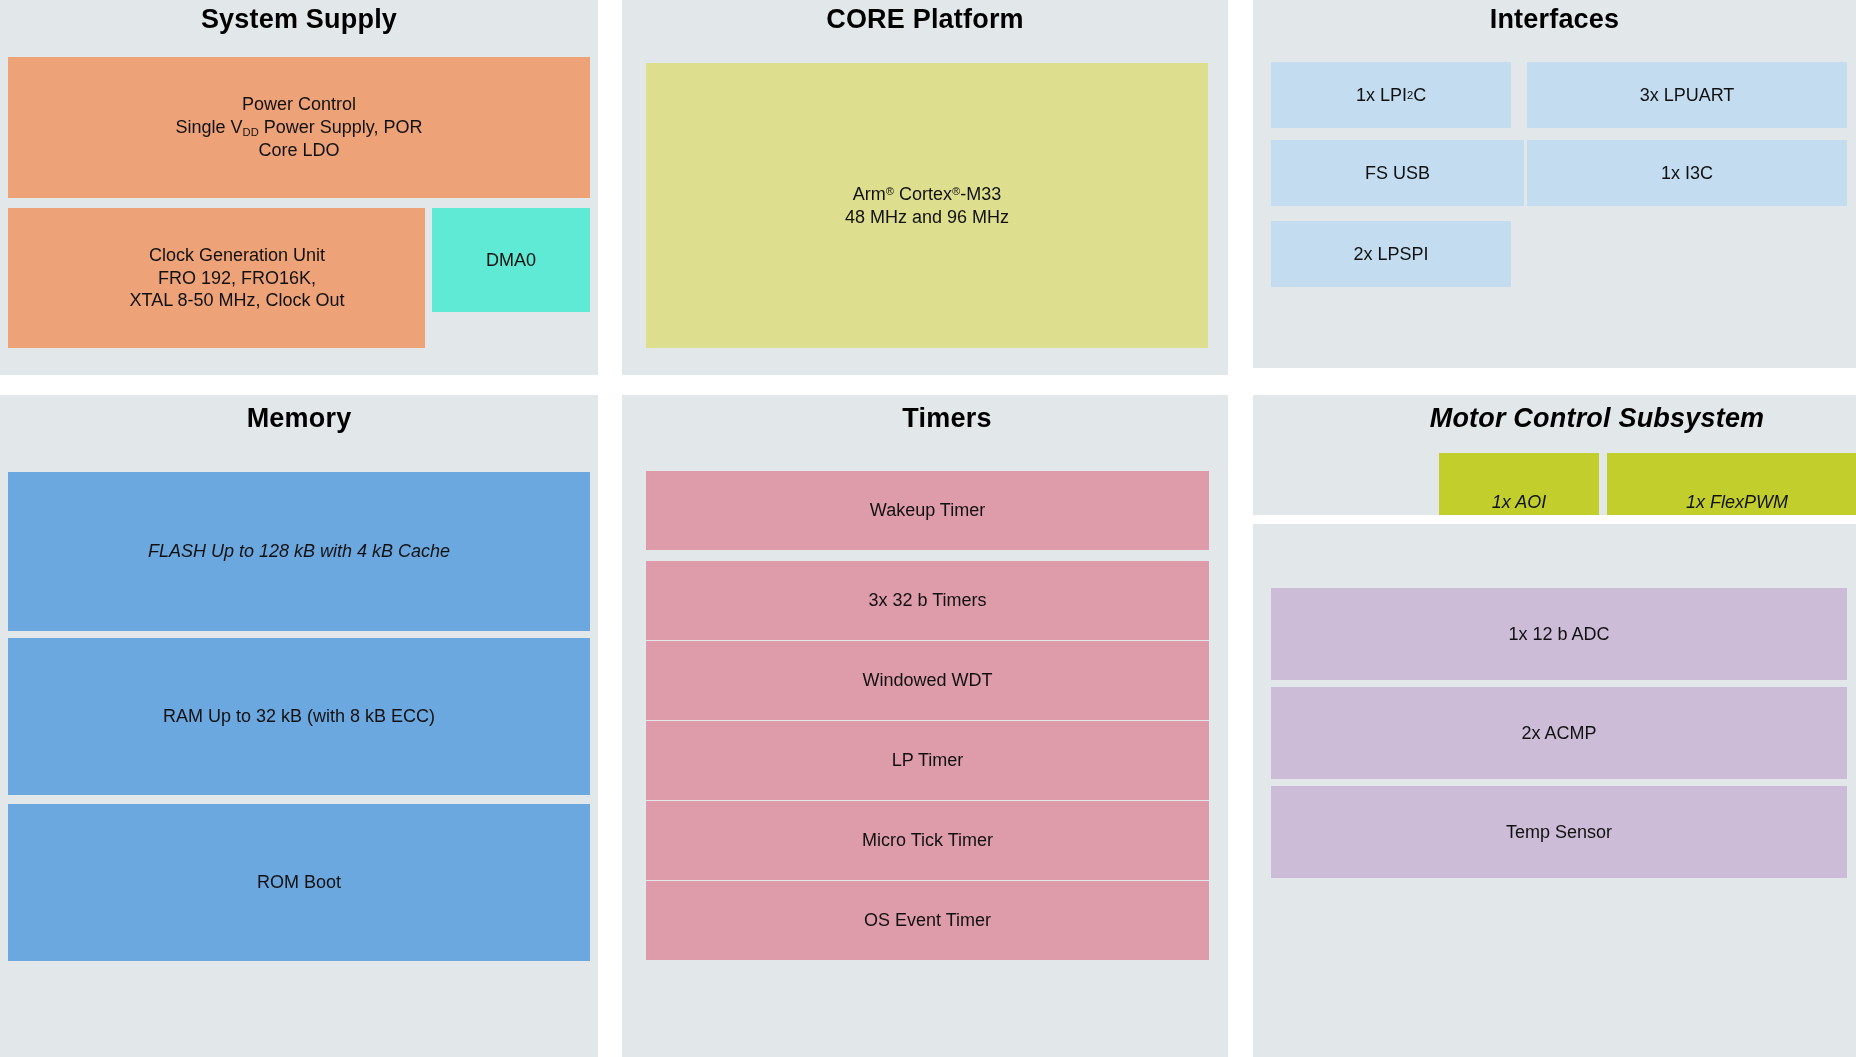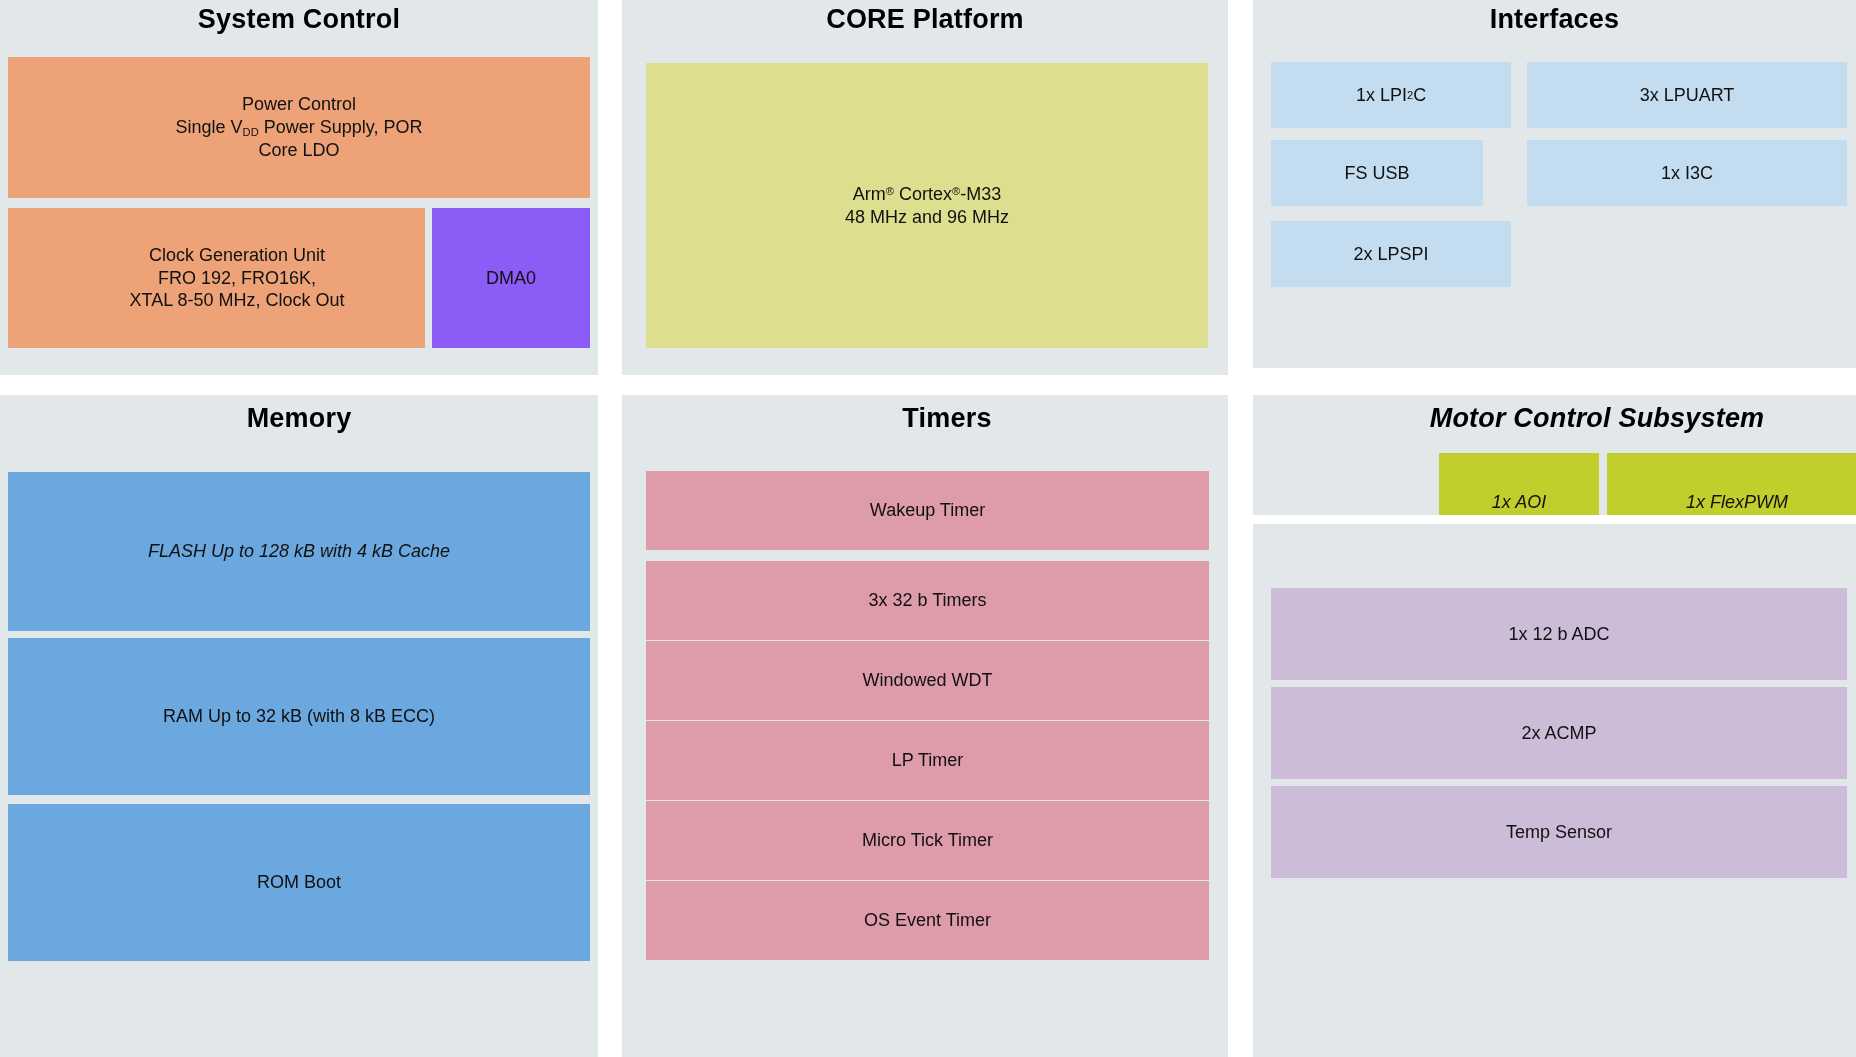--- a/index.html
+++ b/index.html
@@ -60,40 +60,40 @@
     background: #eda277;
     flex-direction: column;
   }
   #sc-clock {
     position: absolute; left: 8px; top: 208px; width: 417px; height: 140px;
     background: #eda277;
     flex-direction: column;
     padding-left: 41px;
   }
   #sc-dma {
-    position: absolute; left: 432px; top: 208px; width: 158px; height: 140px;
-    background: #8b5cf6;
+    position: absolute; left: 432px; top: 208px; width: 158px; height: 104px;
+    background: #5eead4;
   }
 
   
   #panel-core { left: 622px; top: 0px; width: 606px; height: 375px; }
   #panel-core .panel-title { margin-top: 6px; }
   #core-cpu {
     position: absolute; left: 24px; top: 63px; width: 562px; height: 285px;
     background: #dede8f;
     flex-direction: column;
   }
 
   
   #panel-interfaces { left: 1253px; top: 0px; width: 603px; height: 368px; }
   #panel-interfaces .panel-title { margin-top: 6px; }
   .if-box { position: absolute; background: #c3dcf0; }
   #if-lpi2c  { left: 18px;  top: 62px;  width: 240px; height: 66px; }
   #if-lpuart { left: 274px; top: 62px;  width: 320px; height: 66px; }
-  #if-fsusb  { left: 18px;  top: 140px; width: 212px; height: 66px; }
+  #if-fsusb  { left: 18px;  top: 140px; width: 253px; height: 66px; }
   #if-i3c    { left: 274px; top: 140px; width: 320px; height: 66px; }
   #if-lpspi  { left: 18px;  top: 221px; width: 240px; height: 66px; }
 
   
   #panel-memory { left: 0px; top: 395px; width: 598px; height: 662px; }
   #panel-memory .panel-title { margin-top: 10px; }
   .mem-box { position: absolute; left: 8px; width: 582px; background: #6ba8df; }
   #mem-flash { top: 77px;  height: 159px; font-style: italic; }
   #mem-ram   { top: 243px; height: 157px; }
   #mem-rom   { top: 409px; height: 157px; }
@@ -124,21 +124,21 @@
   #an-adc  { top: 64px; }
   #an-acmp { top: 163px; }
   #an-temp { top: 262px; }
 </style>
 </head>
 <body>
 
 <div id="diagram">
 
   <div class="panel" id="panel-system-control">
-    <div class="panel-title">System Control</div>
+    <div class="panel-title">System Supply</div>
 
     <div class="block" id="sc-power">
       <div>Power Control</div>
       <div>
         <span>Single V</span><sub>DD</sub><span> Power Supply, POR</span>
       </div>
       <div>Core LDO</div>
     </div>
 
     <div class="block" id="sc-clock">

